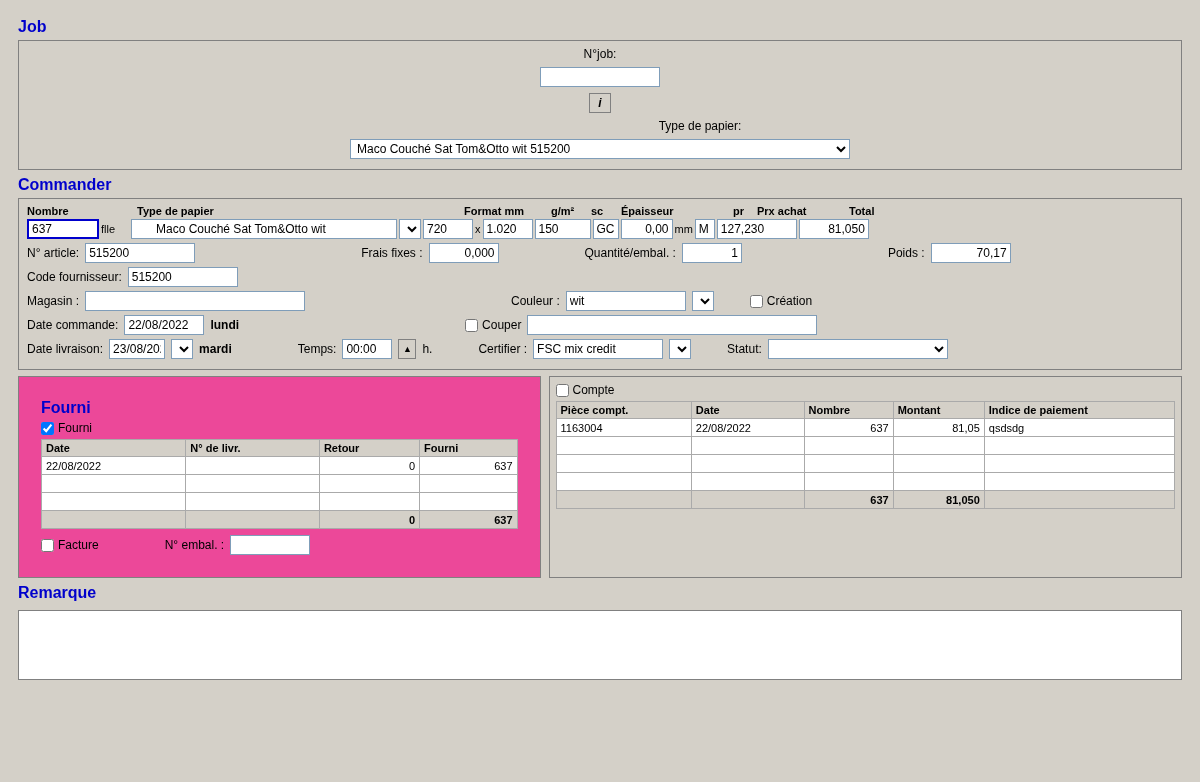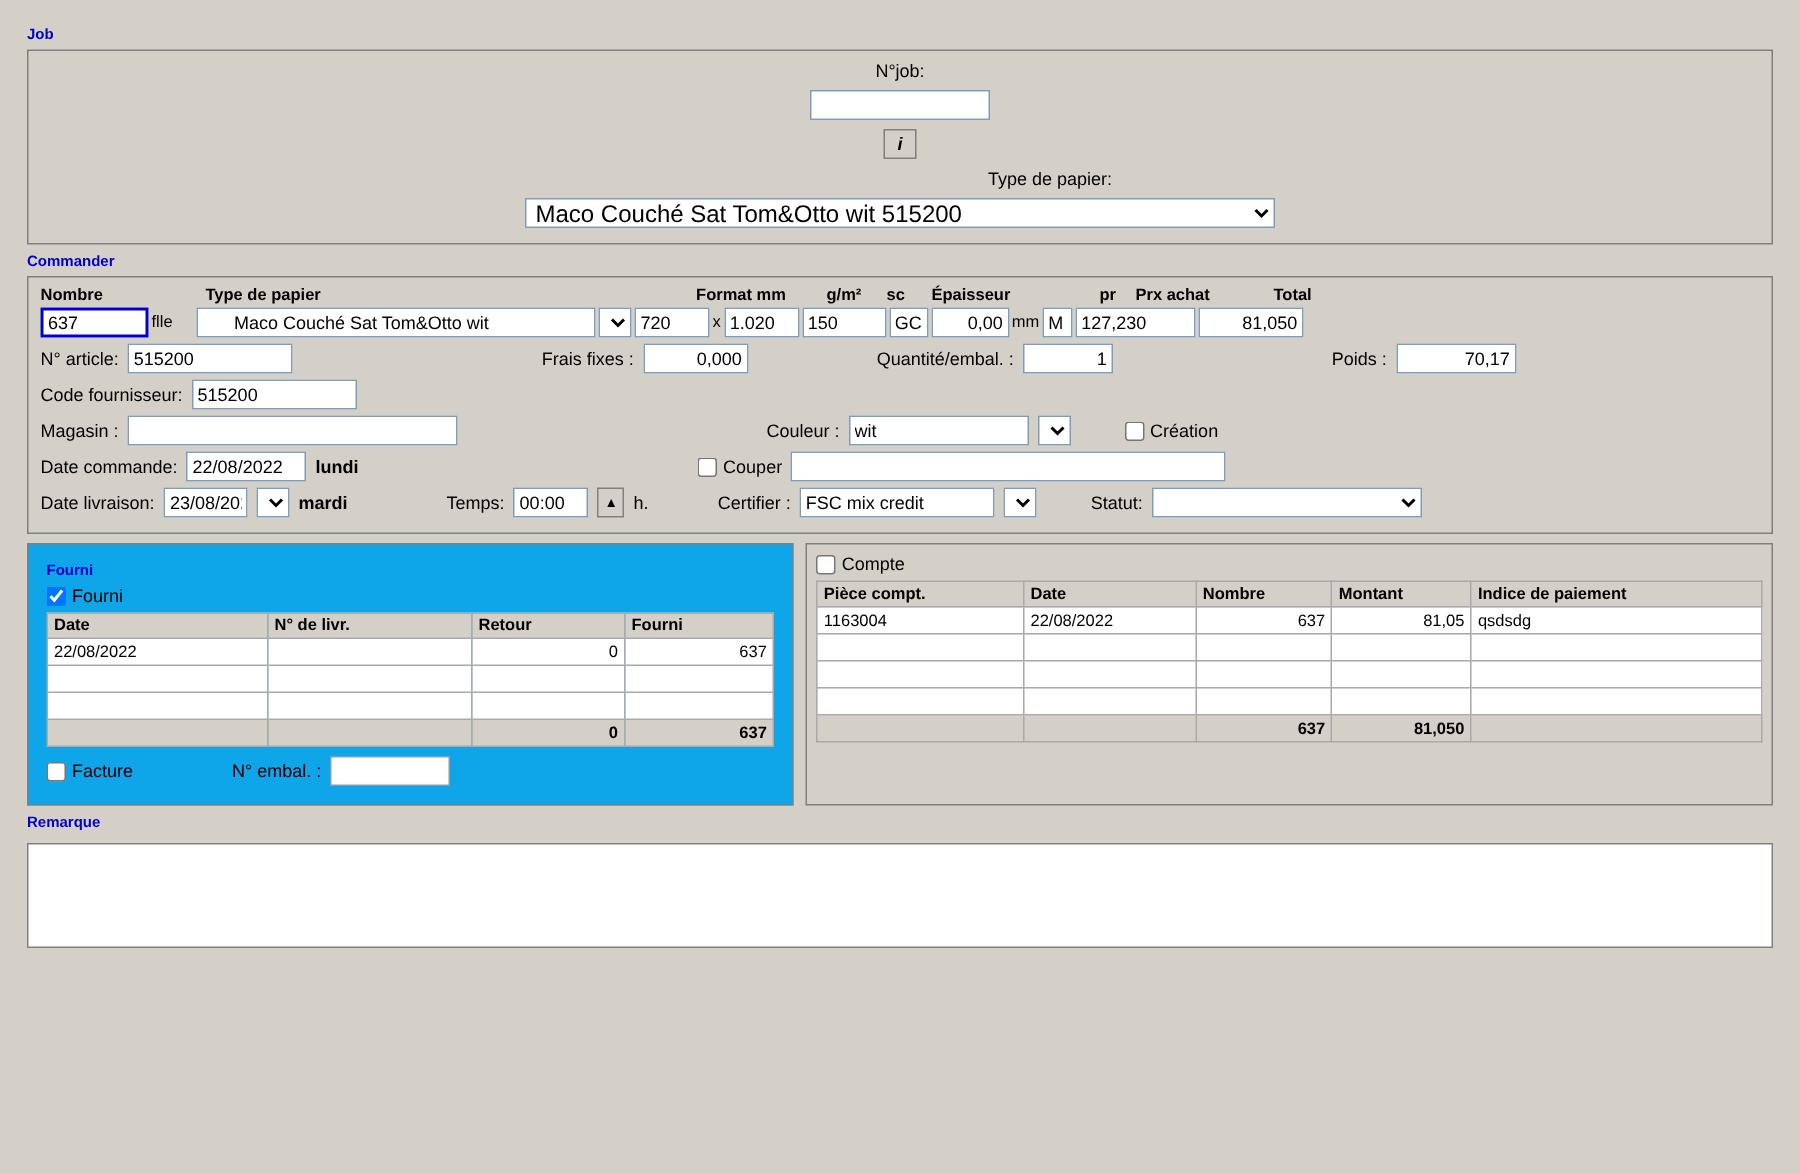--- a/index.html
+++ b/index.html
@@ -11,21 +11,21 @@
       width: 1200px;
       min-height: 782px;
     }
     .main-container {
       background: #d4d0c8;
       padding: 8px;
     }
     .section-label {
       color: #0000cc;
       font-weight: bold;
-      font-size: 10px;
+      font-size: 16px;
       margin-bottom: 4px;
     }
     .card {
       background: #d4d0c8;
       border: 1px solid #808080;
       padding: 6px 8px;
       margin-bottom: 6px;
     }
     label {
       white-space: nowrap;
@@ -36,21 +36,21 @@
       background: white;
       height: 20px;
       padding: 1px 3px;
       font-size: 12px;
     }
     select {
       border: 1px solid #7f9db9;
       background: white;
       height: 20px;
       padding: 1px 2px;
-      font-size: 16px;
+      font-size: 12px;
     }
     .info-btn {
       border: 1px solid #808080;
       background: #d4d0c8;
       width: 22px;
       height: 20px;
       font-style: italic;
       font-weight: bold;
       cursor: pointer;
       font-size: 12px;
@@ -77,22 +77,22 @@
     }
     
     .bottom-sections {
       display: flex;
       gap: 8px;
       margin-bottom: 6px;
     }
     .fourni-section {
       flex: 1;
       border: 1px solid #808080;
-      padding: 12px;
-      background: #0ea5e9;
+      padding: 22px;
+      background: #ec4899;
     }
     .paiements-section {
       flex: 1.3;
       border: 1px solid #808080;
       padding: 6px;
       background: #d4d0c8;
     }
     table.data-table {
       width: 100%;
       border-collapse: collapse;

